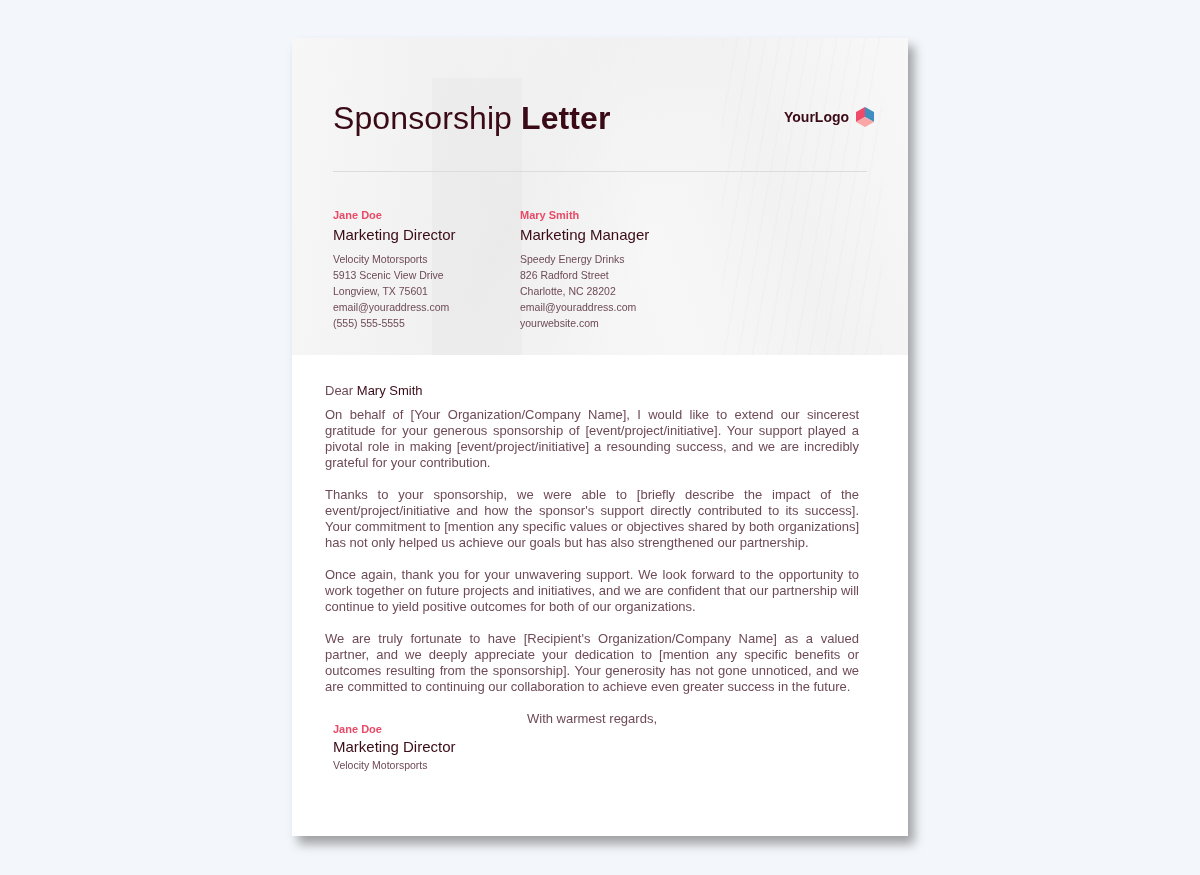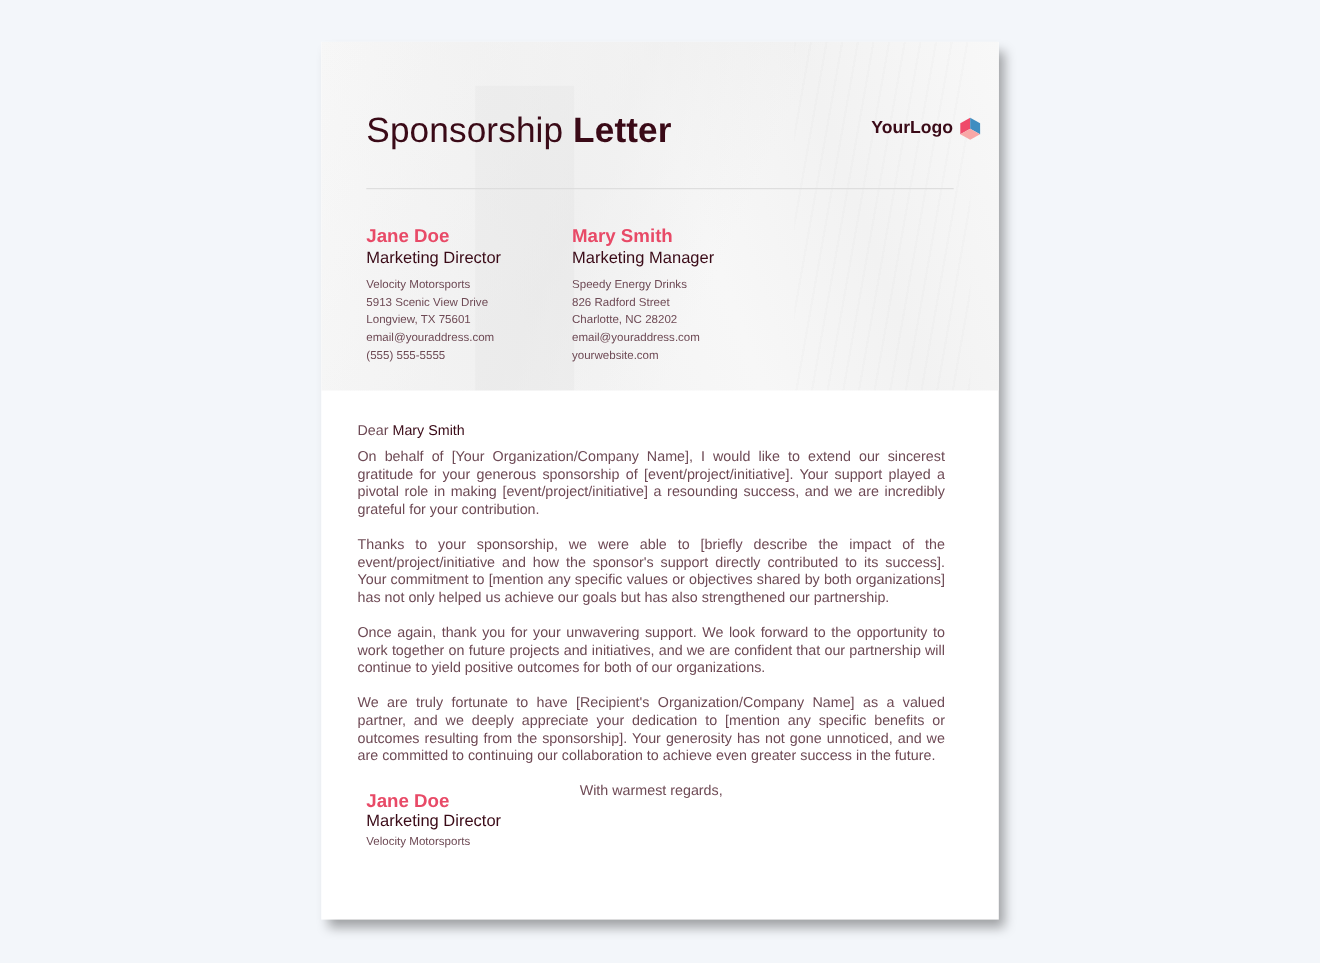--- a/index.html
+++ b/index.html
@@ -38,29 +38,29 @@
       font-size: 32px; color: #3a0a17;
       font-family: "Liberation Sans", sans-serif;
       letter-spacing: 0.1px;
       white-space: nowrap;
     }
     .title b { font-weight: bold; }
     .logo {
       position: absolute; left: 492px; top: 68px;
       display: flex; align-items: center; gap: 6px;
     }
-    .logo-text { font-size: 16px; font-weight: bold; color: #3a0a17; margin-left: 8px; }
+    .logo-text { font-size: 14px; font-weight: bold; color: #3a0a17; }
     .rule {
       position: absolute; left: 41px; top: 133px; width: 534px; height: 1px;
       background: #dcdcdc;
     }
     .party { position: absolute; top: 168px; }
     .party.sender { left: 41px; }
     .party.recipient { left: 228px; }
-    .name { font-size: 17px; font-weight: bold; color: #e84a67; line-height: 18px; }
+    .name { font-size: 11px; font-weight: bold; color: #e84a67; line-height: 18px; }
     .role { font-size: 15px; color: #3a0a17; margin-top: 4px; line-height: 14px; }
     .lines { margin-top: 9px; }
     .line { font-size: 10.5px; color: #6e4a55; line-height: 16px; white-space: nowrap; }
     .body {
       position: absolute; left: 33px; top: 345px; width: 534px;
       font-size: 13px; color: #6e4a55; line-height: 16px;
     }
     .salutation { margin-bottom: 8px; }
     .salutation .who { color: #3a0a17; }
     .para { text-align: justify; margin: 0 0 16px 0; }

